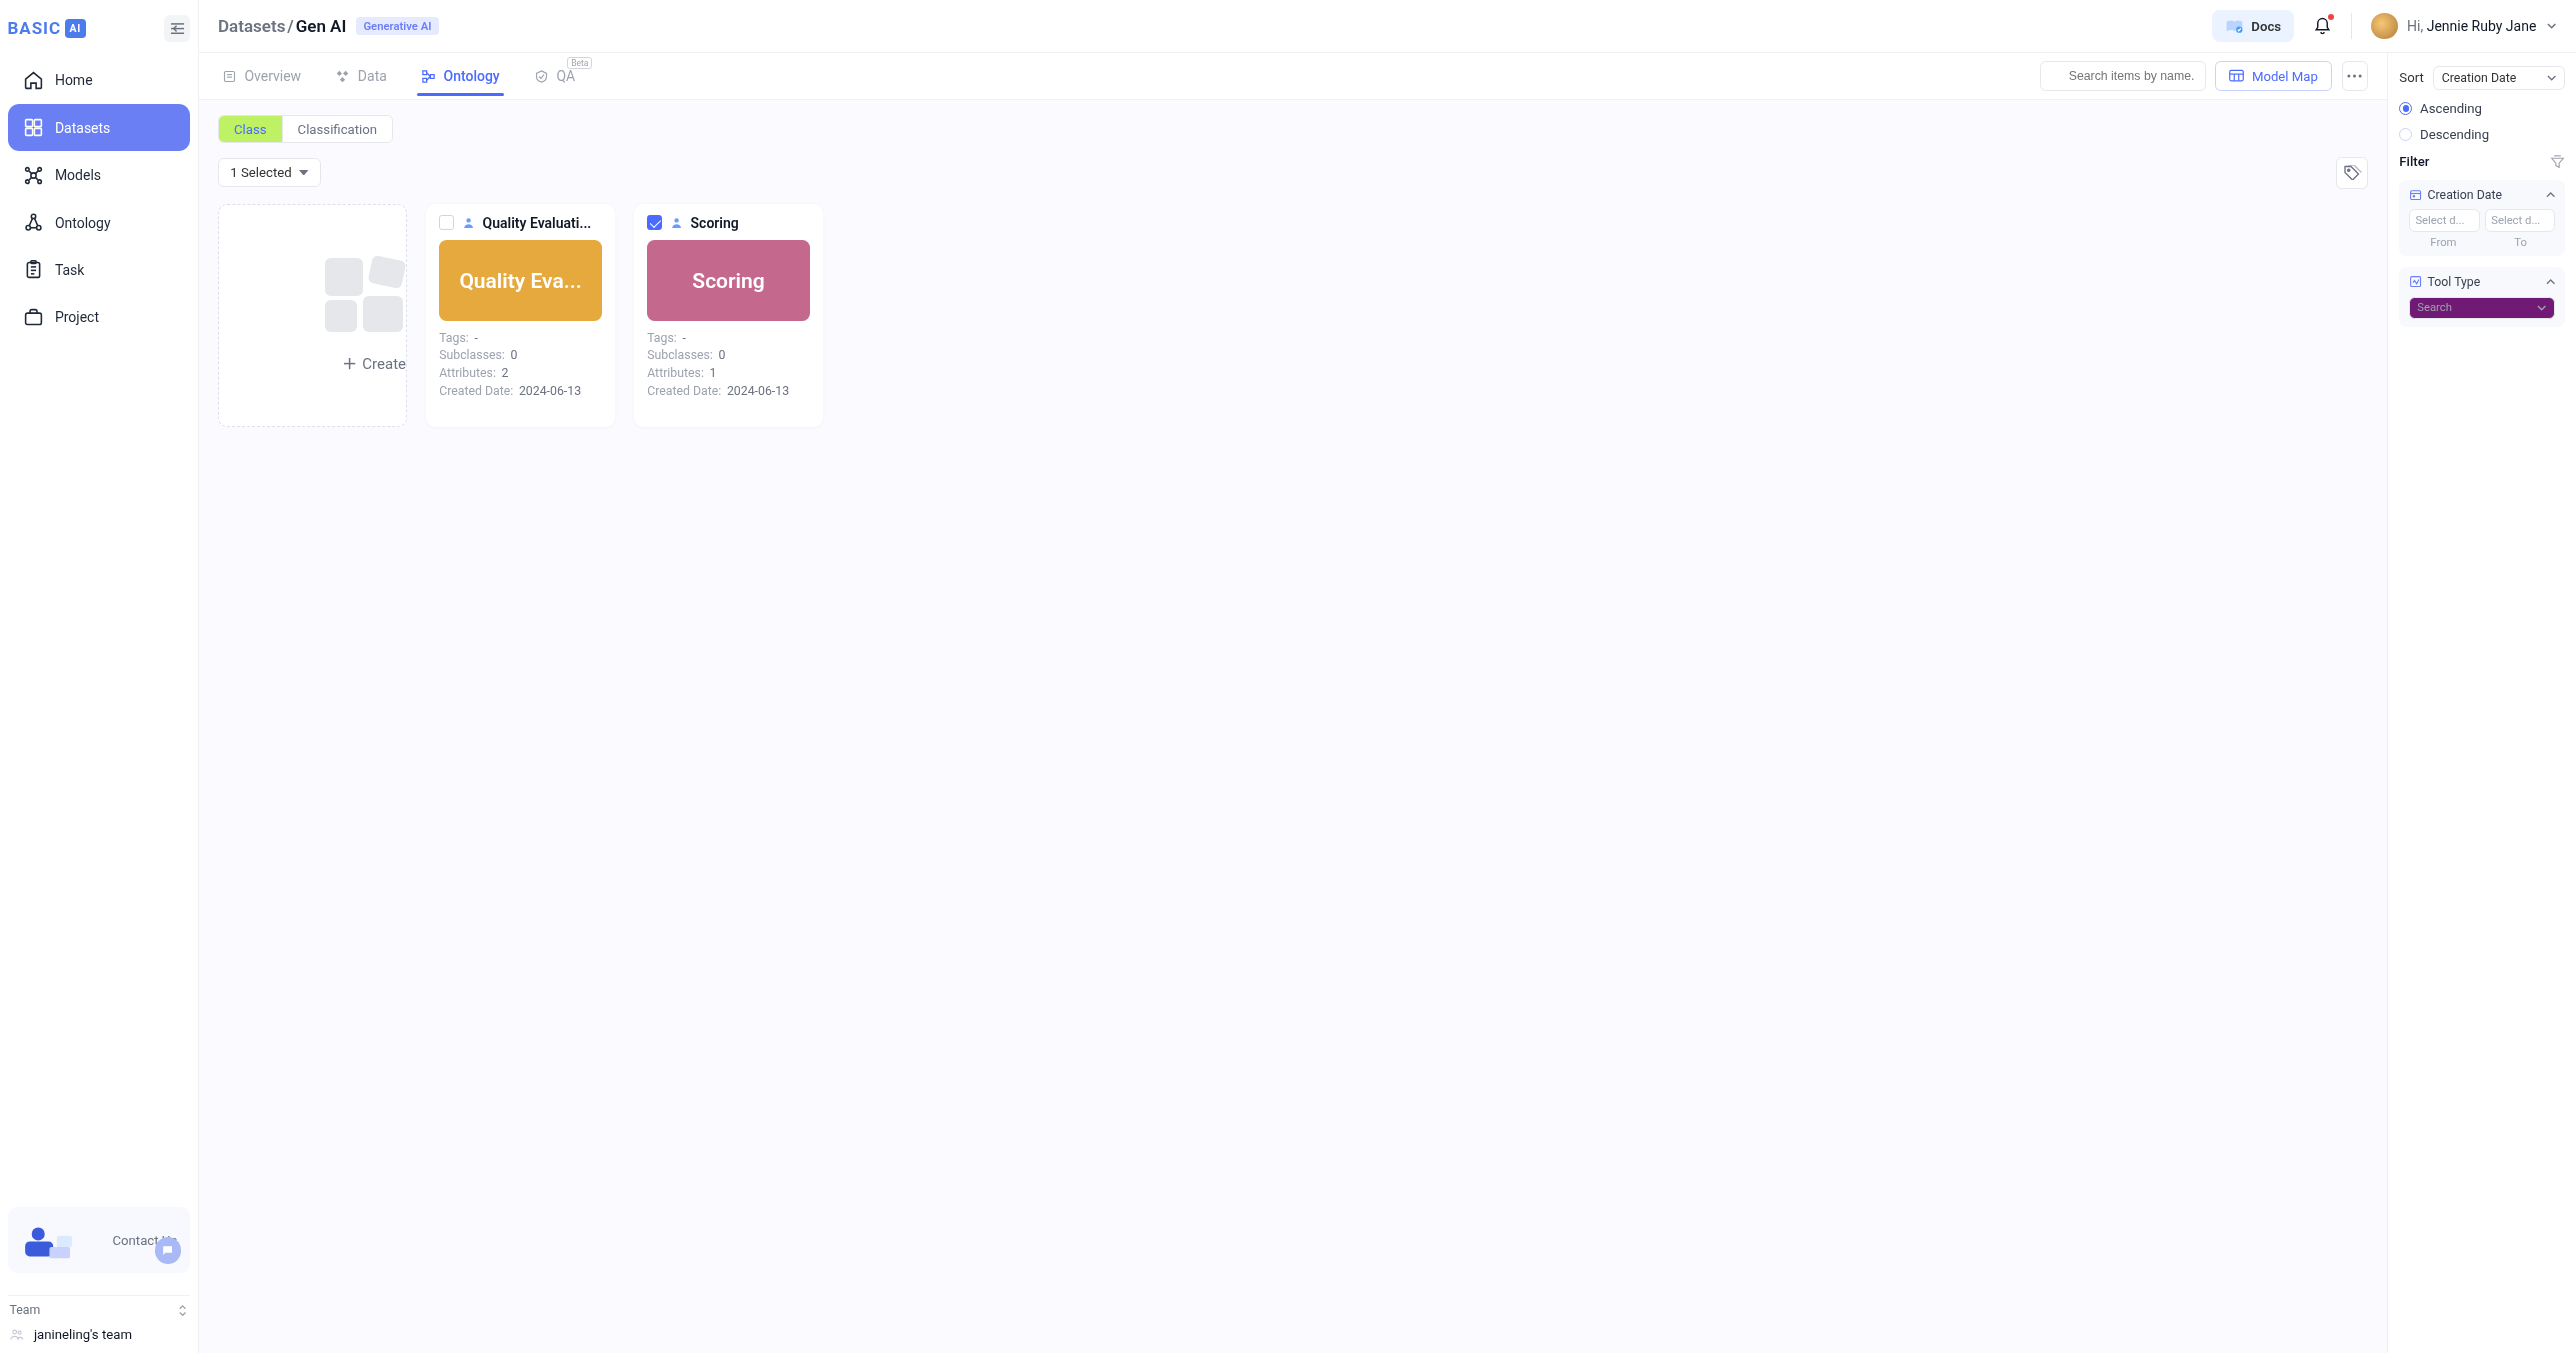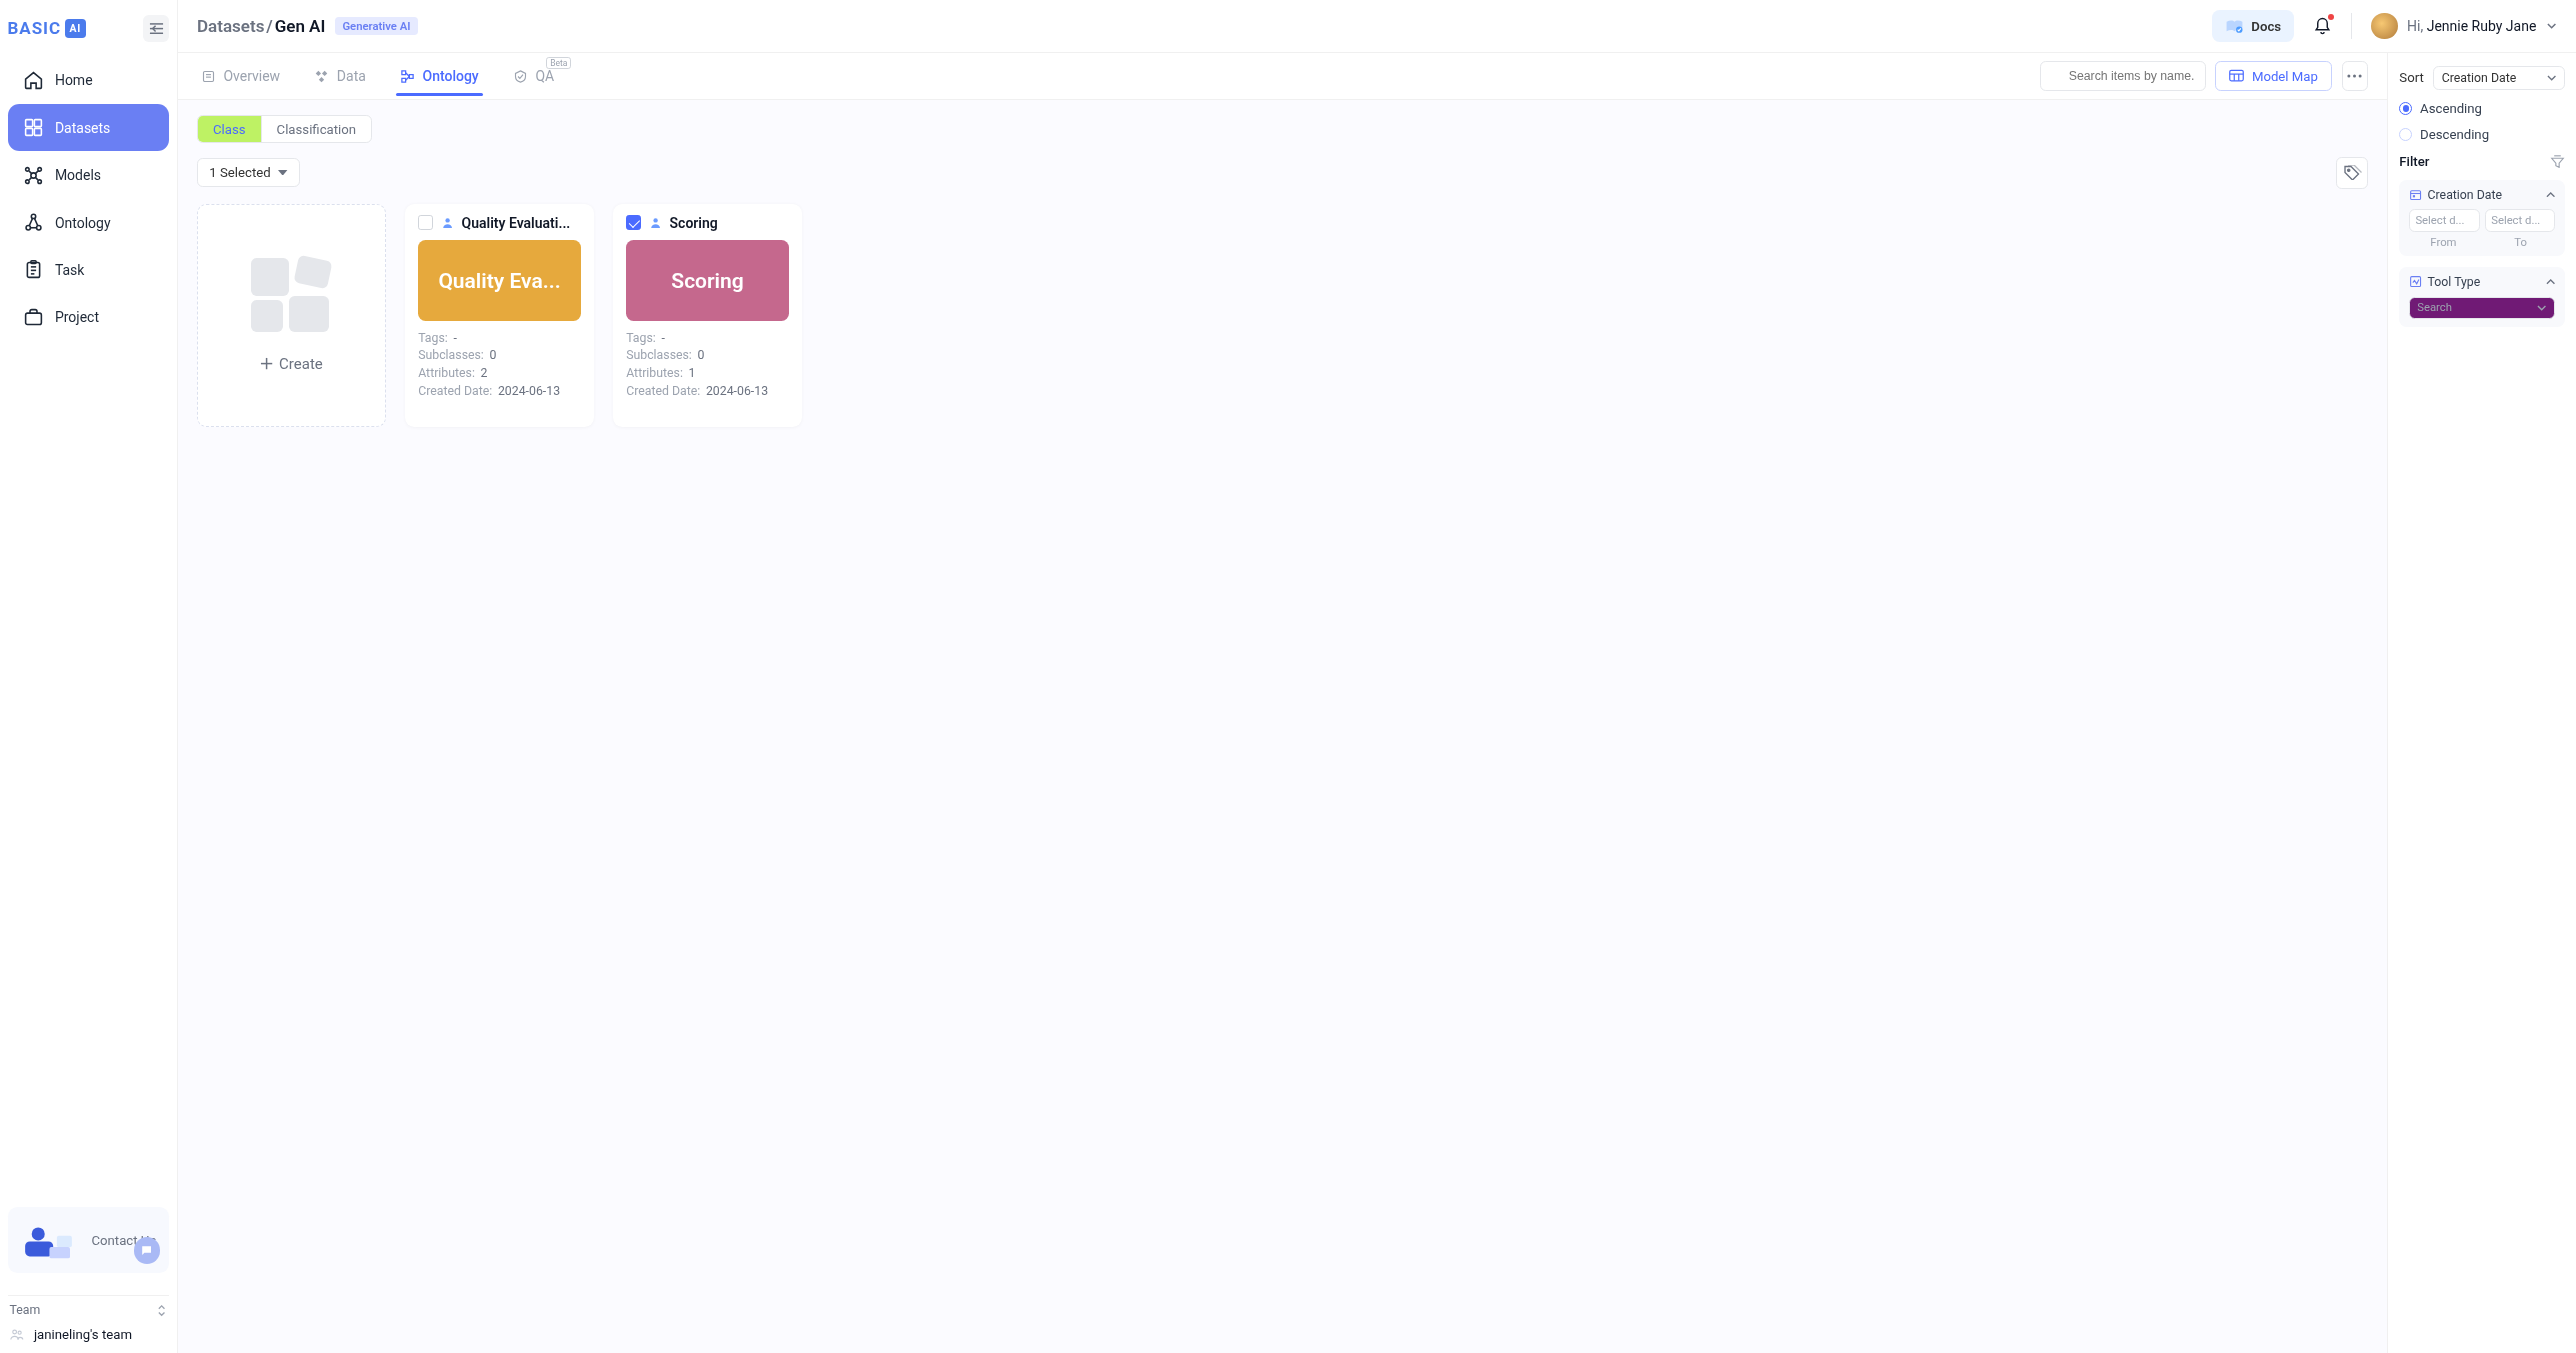--- a/index.html
+++ b/index.html
@@ -1,20 +1,20 @@
 <!DOCTYPE html>
 <html style="font-size:15px"><head>
 <meta charset="utf-8">
 <style>
 * { box-sizing: border-box; margin: 0; padding: 0; }
 body { font-family: -apple-system, BlinkMacSystemFont, "Segoe UI", Roboto, sans-serif; font-size: 13.2px; color: #333; background: #fff; }
 
 
 .app { display: flex; height: 100vh; }
-.sidebar { width: 178px; border-right: 0.9px solid #f0f0f0; display: flex; flex-direction: column; padding: 7.6px; }
+.sidebar { width: 199px; border-right: 0.9px solid #f0f0f0; display: flex; flex-direction: column; padding: 7.6px; }
 .logo-row { display: flex; align-items: center; justify-content: space-between; padding: 7.6px 0 15px 0; }
 .logo-text { font-weight: 700; font-size: 17px; letter-spacing: 0.9px; color: #4b7bec; display: flex; align-items: center; }
 .logo-ai { background:#4b7bec; color:#fff; font-size:10.4px; padding:2.8px 4.7px; border-radius:3.8px; margin-left:3.8px;}
 .collapse-btn { width: 26.5px; height: 26.5px; border-radius: 5.7px; background: #f3f4f6; display:flex; align-items:center; justify-content:center; cursor:pointer;}
 .nav { flex: none; }
 .nav-item { display:flex; align-items:center; gap:11.3px; padding:13.2px 15px; border-radius:11.3px; cursor:pointer; color:#1f2937; font-size:14px; }
 .nav-item.active { background:#6a7ff3; color:#fff; }
 .nav-item svg { flex:none; }
 .contact-card { margin-top:auto; background:#f7f9fe; border-radius:9.4px; padding:11.3px 13.2px; display:flex; align-items:center; justify-content:space-between; position:relative; height:66px;}
 .contact-illust { width:55px; height:43px; position:relative;}
@@ -58,21 +58,21 @@
 .workspace { padding:15px 19px; flex:1; overflow:auto; background:#fbfbff;}
 .seg { display:inline-flex; border:0.9px solid #e5e7eb; border-radius:5.7px; overflow:hidden; background:#fff;}
 .seg-item { padding:5.7px 15px; font-size:13.2px; color:#6b7280; cursor:pointer;}
 .seg-item.active { background:#bef264; color:#4b6bff; border-right:0.9px solid #e5e7eb;}
 .seg-item:first-child { border-right:0.9px solid #e5e7eb;}
 .sel-row { margin-top:13.2px; display:flex; align-items:center; justify-content:space-between;}
 .sel-dd { border:0.9px solid #e5e7eb; border-radius:5.7px; padding:5.7px 11.3px; display:inline-flex; align-items:center; gap:7.6px; background:#fff; cursor:pointer;}
 .tag-icon-btn { width:32px; height:32px; border:0.9px solid #e5e7eb; border-radius:5.7px; display:flex; align-items:center; justify-content:center; cursor:pointer; background:#fff;}
 
 .cards { display:flex; gap:19px; margin-top:15px; flex-wrap:wrap;}
-.create-card { width:189px; height:223px; border:0.9px dashed #dbe0ee; border-radius:9.4px; display:flex; flex-direction:column; align-items:center; justify-content:center; gap:23px; background:#fff; cursor:pointer;}
+.create-card { width:189px; height:223px; border:0.9px dashed #dbe0ee; border-radius:9.4px; display:flex; flex-direction:column; align-items:flex-end; justify-content:center; gap:23px; background:#fff; cursor:pointer;}
 .create-icon-group { width:81px; height:74px; position:relative;}
 .cg-sq { position:absolute; background:#e5e7eb; border-radius:5.7px;}
 .create-label { color:#6b7280; font-size:15px; display:flex; align-items:center; gap:5.7px;}
 
 .class-card { width:189px; border-radius:9.4px; background:#fff; padding:11.3px 13.2px; box-shadow:0 0.9px 3.8px rgba(0,0,0,0.04);}
 .card-head { display:flex; align-items:center; gap:7.6px;}
 .chk { width:15px; height:15px; border:1.4px solid #d1d5db; border-radius:2.8px; cursor:pointer; display:inline-flex; align-items:center; justify-content:center;}
 .chk.checked { background:#4b6bff; border-color:#4b6bff;}
 .chk.checked::after { content:""; width:4.7px; height:8.5px; border:1.9px solid #fff; border-top:none; border-left:none; transform:rotate(45deg) translateY(-0.9px);}
 .person-icon { color:#6b9bff;}

